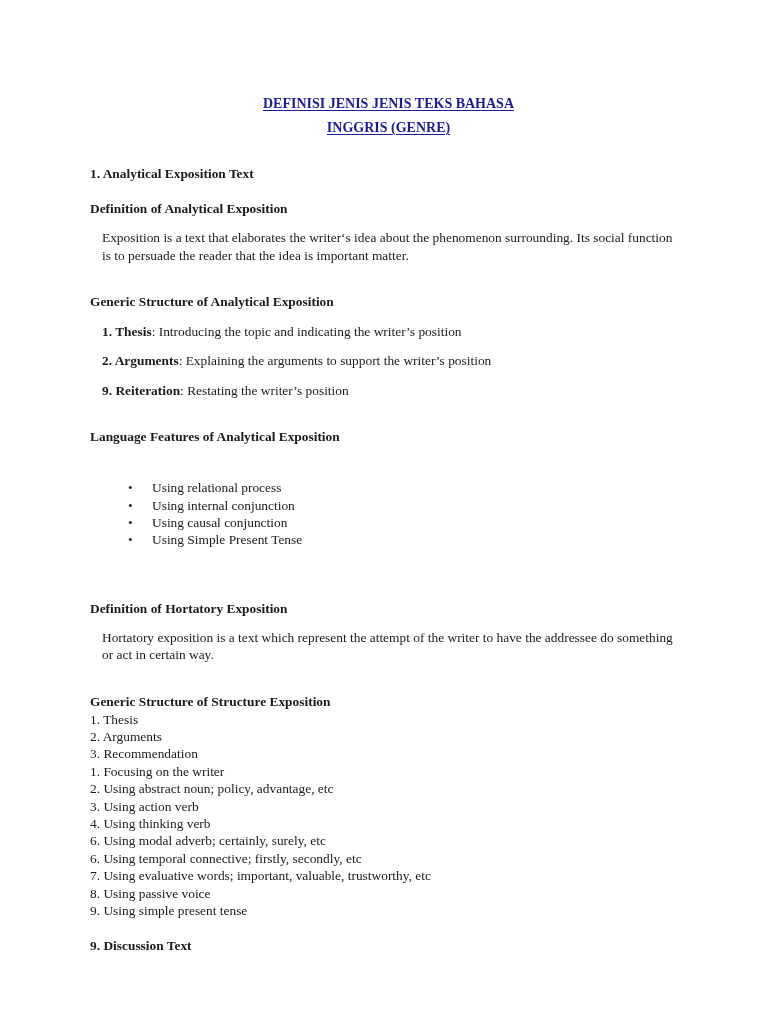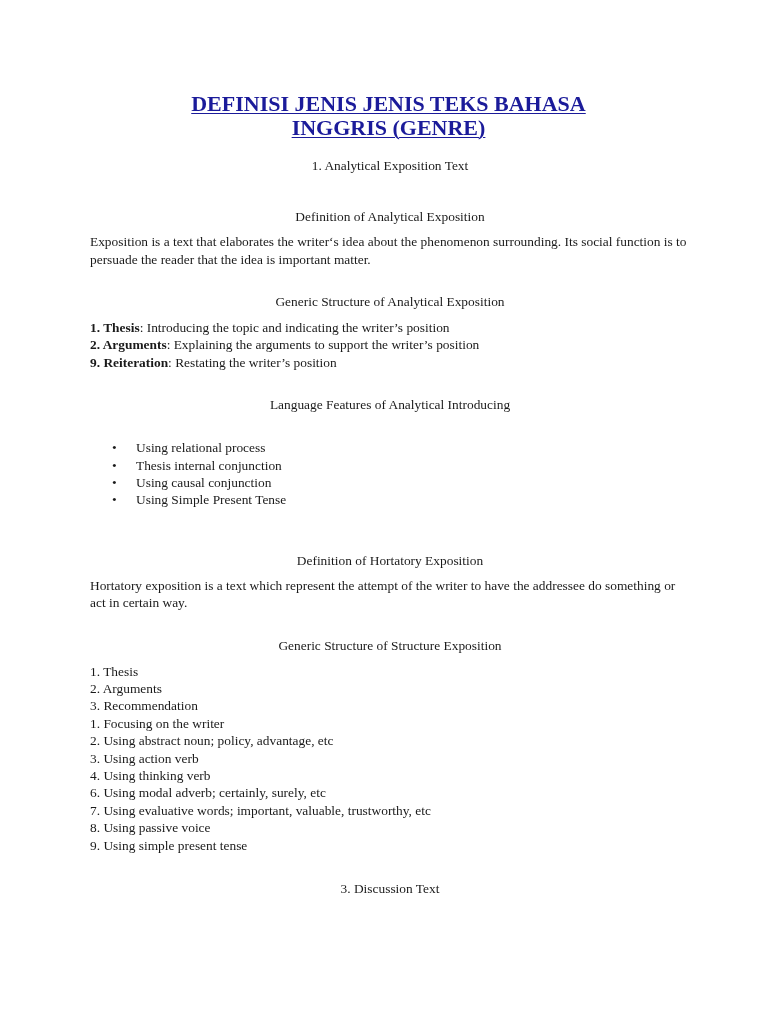--- a/index.html
+++ b/index.html
@@ -19,45 +19,44 @@
       position: absolute;
       left: 90px;
       top: 92px;
       width: 600px;
       font-size: 13.4px;
       line-height: 17.4px;
     }
     .title {
       text-align: center;
       font-weight: bold;
-      font-size: 22px;
+      font-size: 14px;
       line-height: 24px;
       color: #1b1b9a;
-      margin: 0 0 17px -3px;
+      margin: 0 0 25px -3px;
     }
     .title span {
       text-decoration: underline;
       text-decoration-thickness: 1px;
       text-underline-offset: 2px;
     }
     .h {
-      font-weight: normal;
-      margin: 8px;
-      text-align: center;
+      font-weight: bold;
+      margin: 0;
     }
     .p {
-      margin: 0;
+      margin: 12px;
     }
     .gap {
       height: 17.4px;
     }
     .b { font-weight: bold; }
     ul.bullets {
       list-style: none;
-      margin: 0;
+      margin: 16px;
       padding: 0 0 0 22px;
     }
     ul.bullets li {
       position: relative;
       padding-left: 24px;
     }
     ul.bullets li::before {
       content: "\2022";
       position: absolute;
       left: 0;
@@ -78,43 +77,44 @@
   <p class="h">1. Analytical Exposition Text</p>
   <div class="gap"></div>
   <p class="h">Definition of Analytical Exposition</p>
   <p class="p">Exposition is a text that elaborates the writer‘s idea about the phenomenon surrounding. Its social function is to persuade the reader that the idea is important matter.</p>
   <div class="gap"></div>
   <p class="h">Generic Structure of Analytical Exposition</p>
   <p class="p"><span class="b">1. Thesis</span><span>: Introducing the topic and indicating the writer’s position</span></p>
   <p class="p"><span class="b">2. Arguments</span><span>: Explaining the arguments to support the writer’s position</span></p>
   <p class="p"><span class="b">9. Reiteration</span><span>: Restating the writer’s position</span></p>
   <div class="gap"></div>
-  <p class="h">Language Features of Analytical Introducing</p>
+  <p class="h">Language Features of Analytical Exposition</p>
   <div class="gap"></div>
   <ul class="bullets">
     <li>Using relational process</li>
-    <li>Thesis internal conjunction</li>
+    <li>Using internal conjunction</li>
     <li>Using causal conjunction</li>
     <li>Using Simple Present Tense</li>
   </ul>
   <div class="gap"></div>
 
   <div class="gap"></div>
   <p class="h">Definition of Hortatory Exposition</p>
   <p class="p">Hortatory exposition is a text which represent the attempt of the writer to have the addressee do something or act in certain way.</p>
   <div class="gap"></div>
   <p class="h">Generic Structure of Structure Exposition</p>
   <p class="list-item">1. Thesis</p>
   <p class="list-item">2. Arguments</p>
   <p class="list-item">3. Recommendation</p>
   <p class="list-item">1. Focusing on the writer</p>
   <p class="list-item">2. Using abstract noun; policy, advantage, etc</p>
   <p class="list-item">3. Using action verb</p>
   <p class="list-item">4. Using thinking verb</p>
   <p class="list-item">6. Using modal adverb; certainly, surely, etc</p>
+  <p class="list-item">6. Using temporal connective; firstly, secondly, etc</p>
   <p class="list-item">7. Using evaluative words; important, valuable, trustworthy, etc</p>
   <p class="list-item">8. Using passive voice</p>
   <p class="list-item">9. Using simple present tense</p>
   <div class="gap"></div>
 
-  <p class="h">3. Discussion Text</p>
+  <p class="h">9. Discussion Text</p>
 
 </div>
 
 </body></html>

